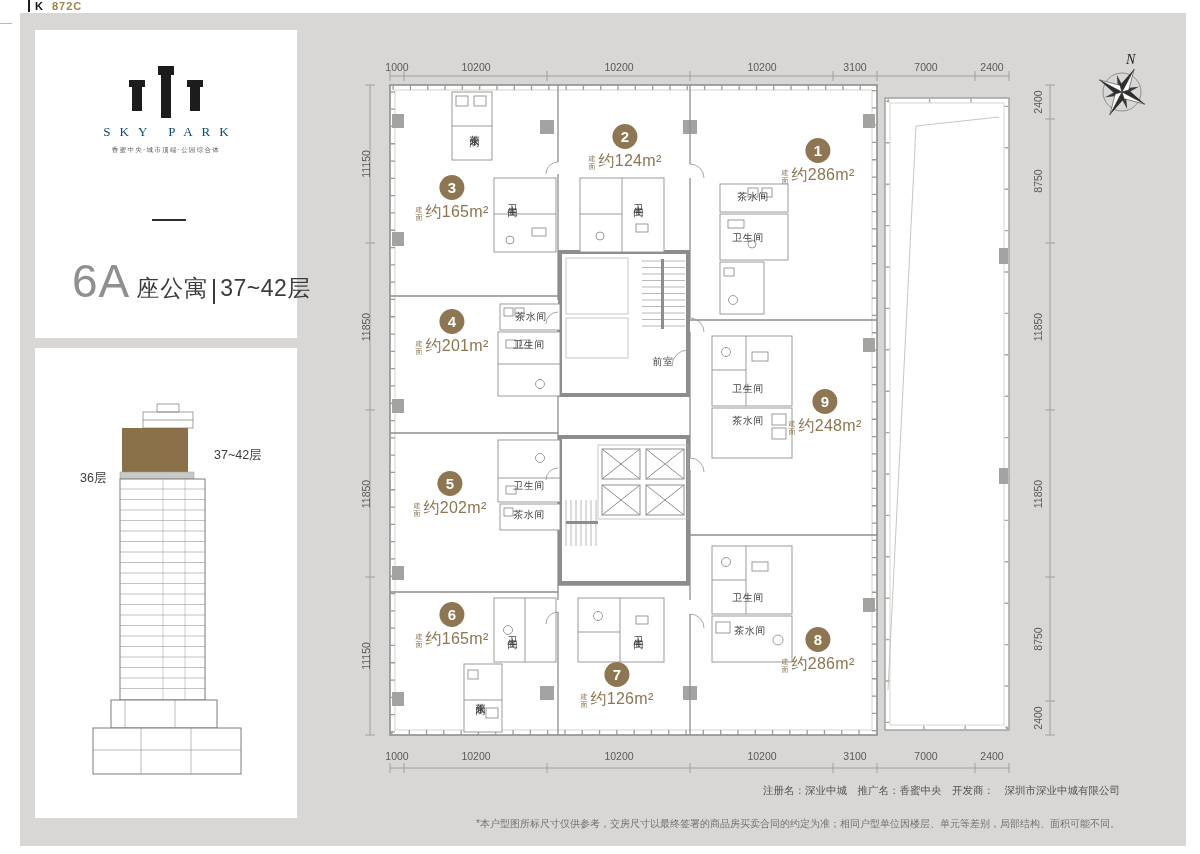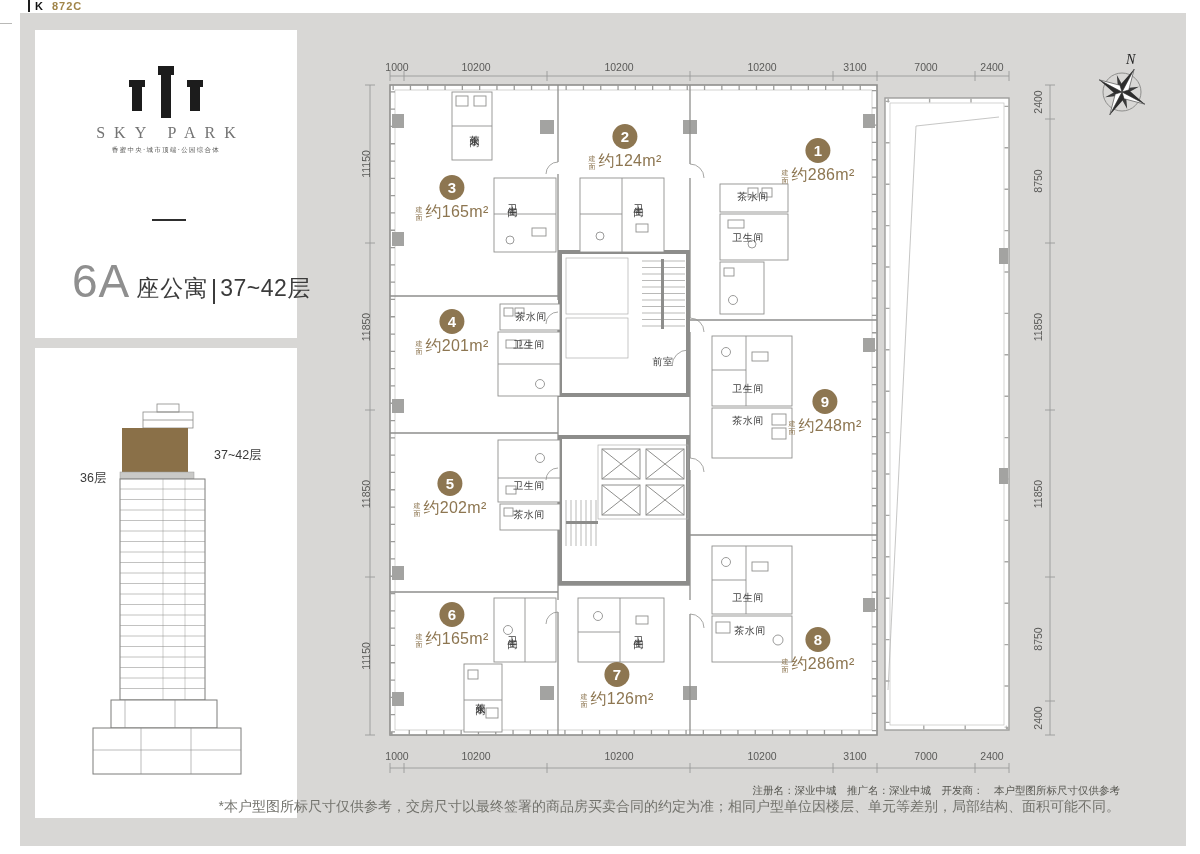--- a/index.html
+++ b/index.html
@@ -12,22 +12,22 @@
         border-left:2px solid #1d1d1d;padding-left:5px;font-size:11px;font-weight:700;line-height:12px;}
   .code .k{color:#111;margin-right:9px;}
   .code .num{color:#a08448;letter-spacing:1px;}
   
   .card{position:absolute;background:#fff;}
   .card-top{left:35px;top:30px;width:262px;height:308px;}
   .card-bottom{left:35px;top:348px;width:262px;height:470px;}
   
   .logo-svg{position:absolute;left:121px;top:66px;}
   .center-line{position:absolute;left:35px;width:262px;text-align:center;}
-  .logo-name{top:124px;font-family:"Liberation Serif",serif;font-size:16px;letter-spacing:9px;
-             text-indent:9px;color:#737373;font-weight:500;}
+  .logo-name{top:124px;font-family:"Liberation Serif",serif;font-size:13px;letter-spacing:9px;
+             text-indent:9px;color:#0c4a6e;font-weight:500;}
   .logo-tagline{top:146px;font-size:6.5px;letter-spacing:1.3px;color:#5a5a58;}
   .logo-cn{top:157px;font-family:"Liberation Serif",serif;font-size:21px;font-weight:700;
            letter-spacing:7px;text-indent:7px;color:#1b1b1b;}
   .logo-divider{position:absolute;left:152px;top:219px;width:34px;height:2px;background:#2e2e2e;}
   
   .title-row{position:absolute;left:72px;top:258px;display:flex;align-items:flex-end;white-space:nowrap;}
   .t-block{font-size:46px;font-weight:300;color:#8f8f8f;letter-spacing:1px;line-height:1;}
   .t-type{font-size:23px;color:#3b3b3b;margin-left:6px;letter-spacing:1px;}
   .t-bar{width:2px;height:25px;background:#3b3b3b;margin:0 5px;}
   .t-floors{font-size:23px;color:#3b3b3b;letter-spacing:0.5px;}
@@ -56,21 +56,21 @@
   .dim{position:absolute;font-size:10.5px;color:#5a5a58;white-space:nowrap;z-index:3;}
   .dim-h{transform:translateX(-50%);}
   .dim-top .dim{top:61px;}
   .dim-bottom .dim{top:750px;}
   .dim-v{transform:translate(-50%,-50%) rotate(-90deg);}
   .dim-left .dim{left:366px;}
   .dim-right .dim{left:1038px;}
   
   .footer{position:absolute;right:80px;top:782px;text-align:right;line-height:16px;}
   .footer .l1{font-size:10.5px;color:#55554f;}
-  .footer .l2{font-size:14px;color:#73736d;}
+  .footer .l2{font-size:10px;color:#73736d;margin-top:18px;}
 </style>
 </head>
 <body>
 
 <div class="page">
   <div class="gray-field"></div>
   <div class="crop-mark"></div>
 
   <div class="code">
     <span class="k">K</span>
@@ -423,16 +423,16 @@
 
   <span class="dim dim-v" style="top: 102px;">2400</span>
       <span class="dim dim-v" style="top: 181px;">8750</span>
       <span class="dim dim-v" style="top: 327px;">11850</span>
       <span class="dim dim-v" style="top: 494px;">11850</span>
       <span class="dim dim-v" style="top: 639px;">8750</span>
       <span class="dim dim-v" style="top: 718px;">2400</span>
     </div>
 
   <div class="footer">
-    <div class="l1">注册名：深业中城　推广名：深业中城　开发商：　本户型图所标尺寸仅供参考</div>
+    <div class="l1">注册名：深业中城　推广名：香蜜中央　开发商：　深圳市深业中城有限公司</div>
     <div class="l2">*本户型图所标尺寸仅供参考，交房尺寸以最终签署的商品房买卖合同的约定为准；相同户型单位因楼层、单元等差别，局部结构、面积可能不同。</div>
   </div>
 </div>
 
 </body></html>

